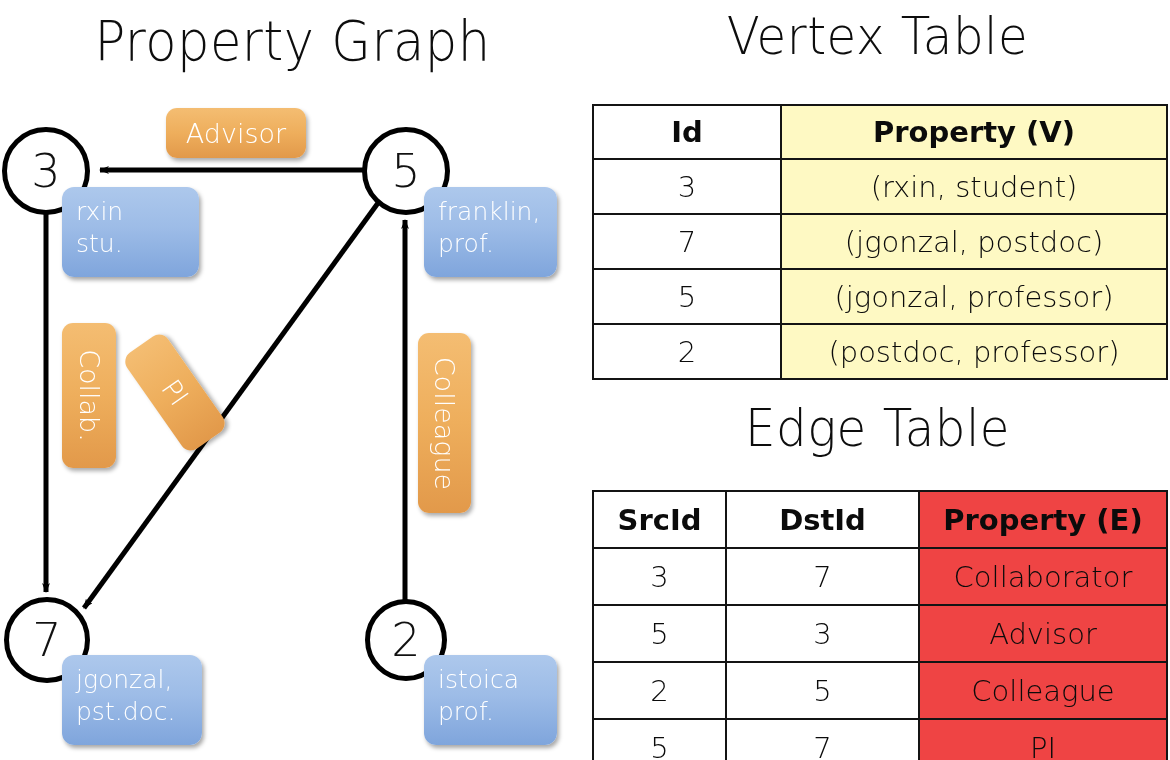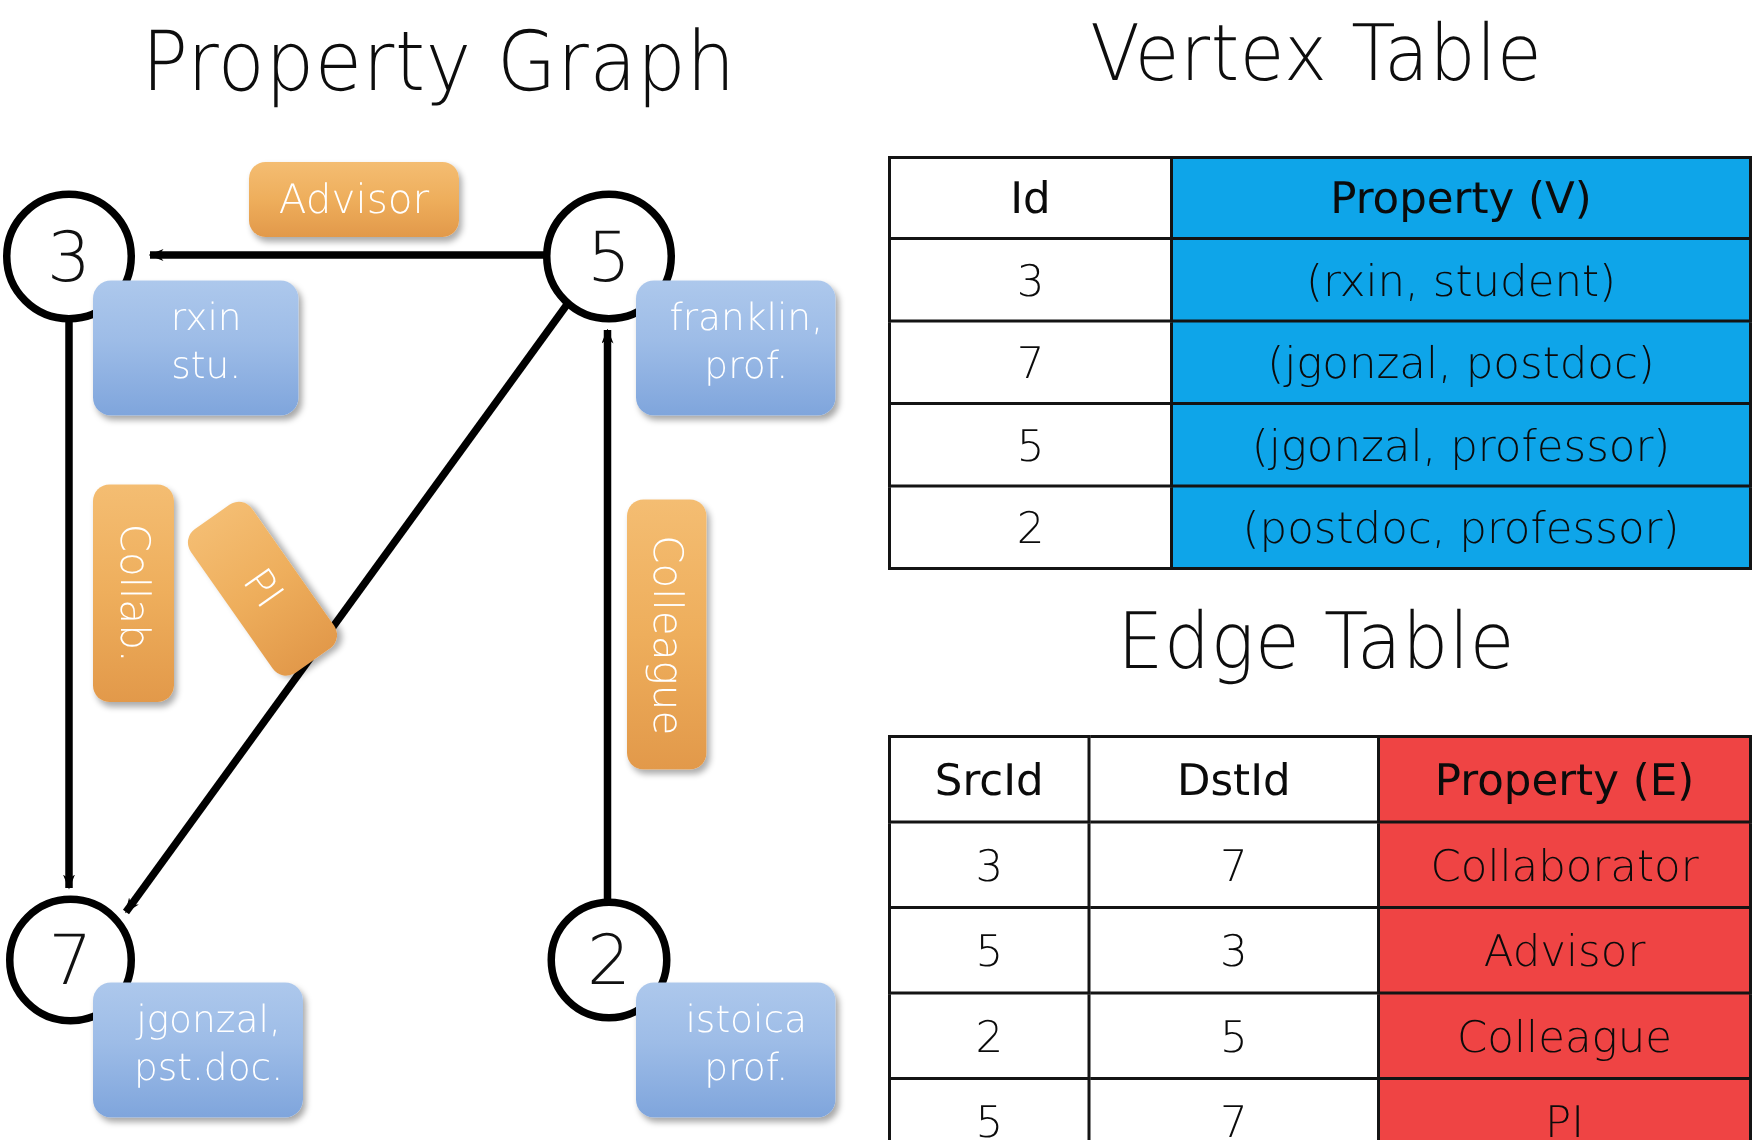--- a/index.html
+++ b/index.html
@@ -80,21 +80,20 @@
     background: linear-gradient(to bottom, #adc8ec 0%, #9dbce7 45%, #7fa5dc 100%);
     box-shadow: 2px 3px 4px rgba(0,0,0,0.35);
     color: #ffffff;
     font-family: "DejaVu Sans", sans-serif;
     font-weight: 300;
     font-size: 25px;
     line-height: 1.28;
     padding: 9px 0 0 14px;
     box-sizing: border-box;
     z-index: 4;
-    text-align: center;
   }
   .prop-box span { display: block; white-space: nowrap; }
 
   
   .edge-label {
     position: absolute;
     border-radius: 11px;
     background: linear-gradient(to bottom, #f4bd72 0%, #eeae5c 50%, #e2994a 100%);
     box-shadow: 2px 3px 4px rgba(0,0,0,0.33);
     color: #ffffff;
@@ -121,34 +120,34 @@
     font-family: "DejaVu Sans", sans-serif;
     font-weight: 300;
   }
   .data-table td, .data-table th {
     border: 2px solid #141414;
     text-align: center;
     font-weight: 300;
     color: #0b0b0b;
     padding: 0;
   }
-  .data-table thead th { font-weight: 400; }
+  .data-table thead th { font-weight: 700; }
 
   #vertex-table { left: 592px; top: 104px; width: 576px; }
   #vertex-table thead th { height: 52px; font-size: 29px; }
   #vertex-table tbody td { height: 53px; font-size: 29px; }
   #vertex-table col.c-id { width: 188px; }
 
   #edge-table { left: 592px; top: 490px; width: 576px; }
   #edge-table thead th { height: 55px; font-size: 29px; text-align: center; }
   #edge-table tbody td { height: 55px; font-size: 29px; }
   #edge-table col.c-src { width: 133px; }
   #edge-table col.c-dst { width: 193px; }
 
-  .cell-blue  { background: #0ea5e9; }
+  .cell-blue  { background: #fef9c3; }
   .cell-orange{ background: #ef4444; }
 </style>
 </head>
 <body>
 
 <div class="title" id="graph-title">Property Graph</div>
 <div class="title" id="vertex-title">Vertex Table</div>
 <div class="title" id="edge-title">Edge Table</div>
 
 <div id="graph-panel">

